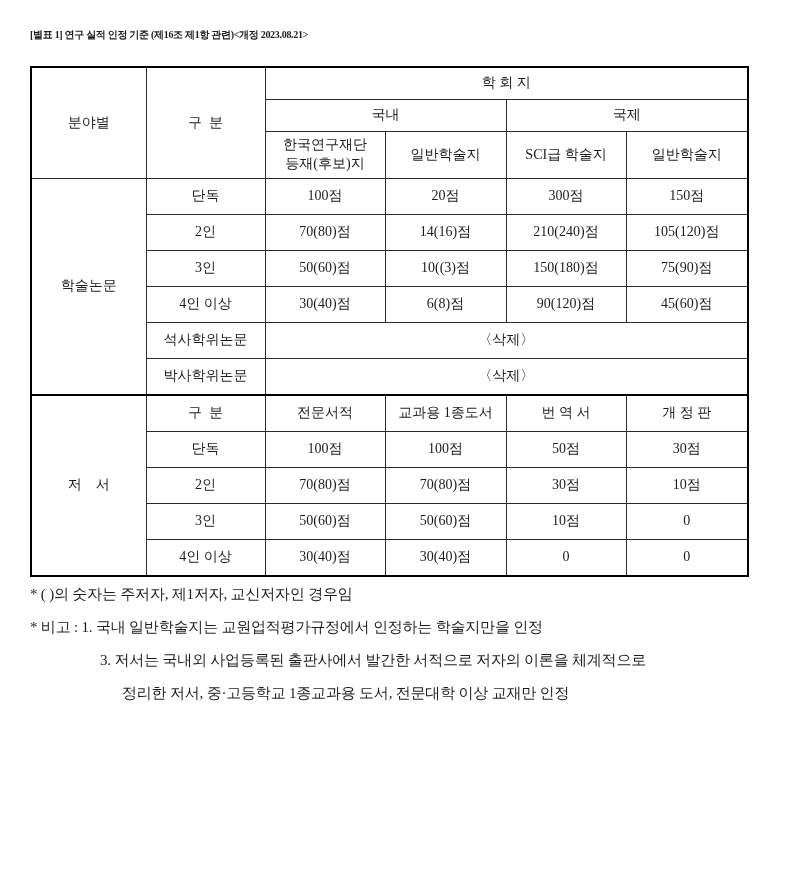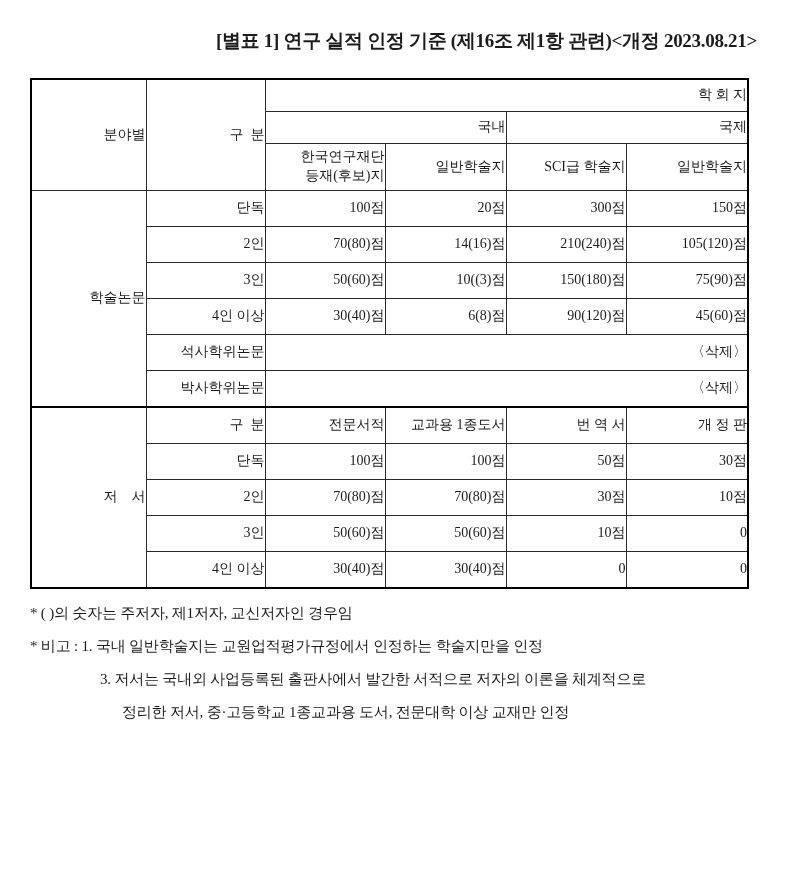--- a/index.html
+++ b/index.html
@@ -13,52 +13,51 @@
     color: #1c1c1c;
   }
   .page {
     width: 787px;
     height: 870px;
     box-sizing: border-box;
     padding: 28px 30px 0 30px;
     overflow: hidden;
   }
   .doc-title {
-    font-size: 19px;
+    font-size: 10px;
     font-weight: bold;
     letter-spacing: -0.3px;
     white-space: pre;
     margin: 0 0 24px 0;
-    text-align: right;
   }
   table.criteria {
     border-collapse: collapse;
     table-layout: fixed;
     width: 717px;
     border: 2px solid #000000;
   }
   table.criteria th,
   table.criteria td {
     border: 1px solid #2b2b2b;
-    text-align: right;
+    text-align: center;
     vertical-align: middle;
     font-weight: normal;
     font-size: 14px;
     white-space: pre-wrap;
     line-height: 1.35;
     padding: 1px 0;
     overflow: hidden;
   }
   tr.hrow1 th { height: 29px; }
   tr.hrow2 th { height: 29px; }
   tr.hrow3 th { height: 44px; }
   tr.brow td { height: 33px; margin-left: 10px; }
   tr.section-start td { border-top: 2px solid #000000; }
   .footnotes {
-    margin-top: 8px;
+    margin-top: 1px;
     font-size: 15px;
   }
   .footnote-line {
     white-space: pre;
     line-height: 33px;
     letter-spacing: -0.2px;
   }
   .indent-0 { padding-left: 0; }
   .indent-1 { padding-left: 70px; }
   .indent-2 { padding-left: 92px; }

